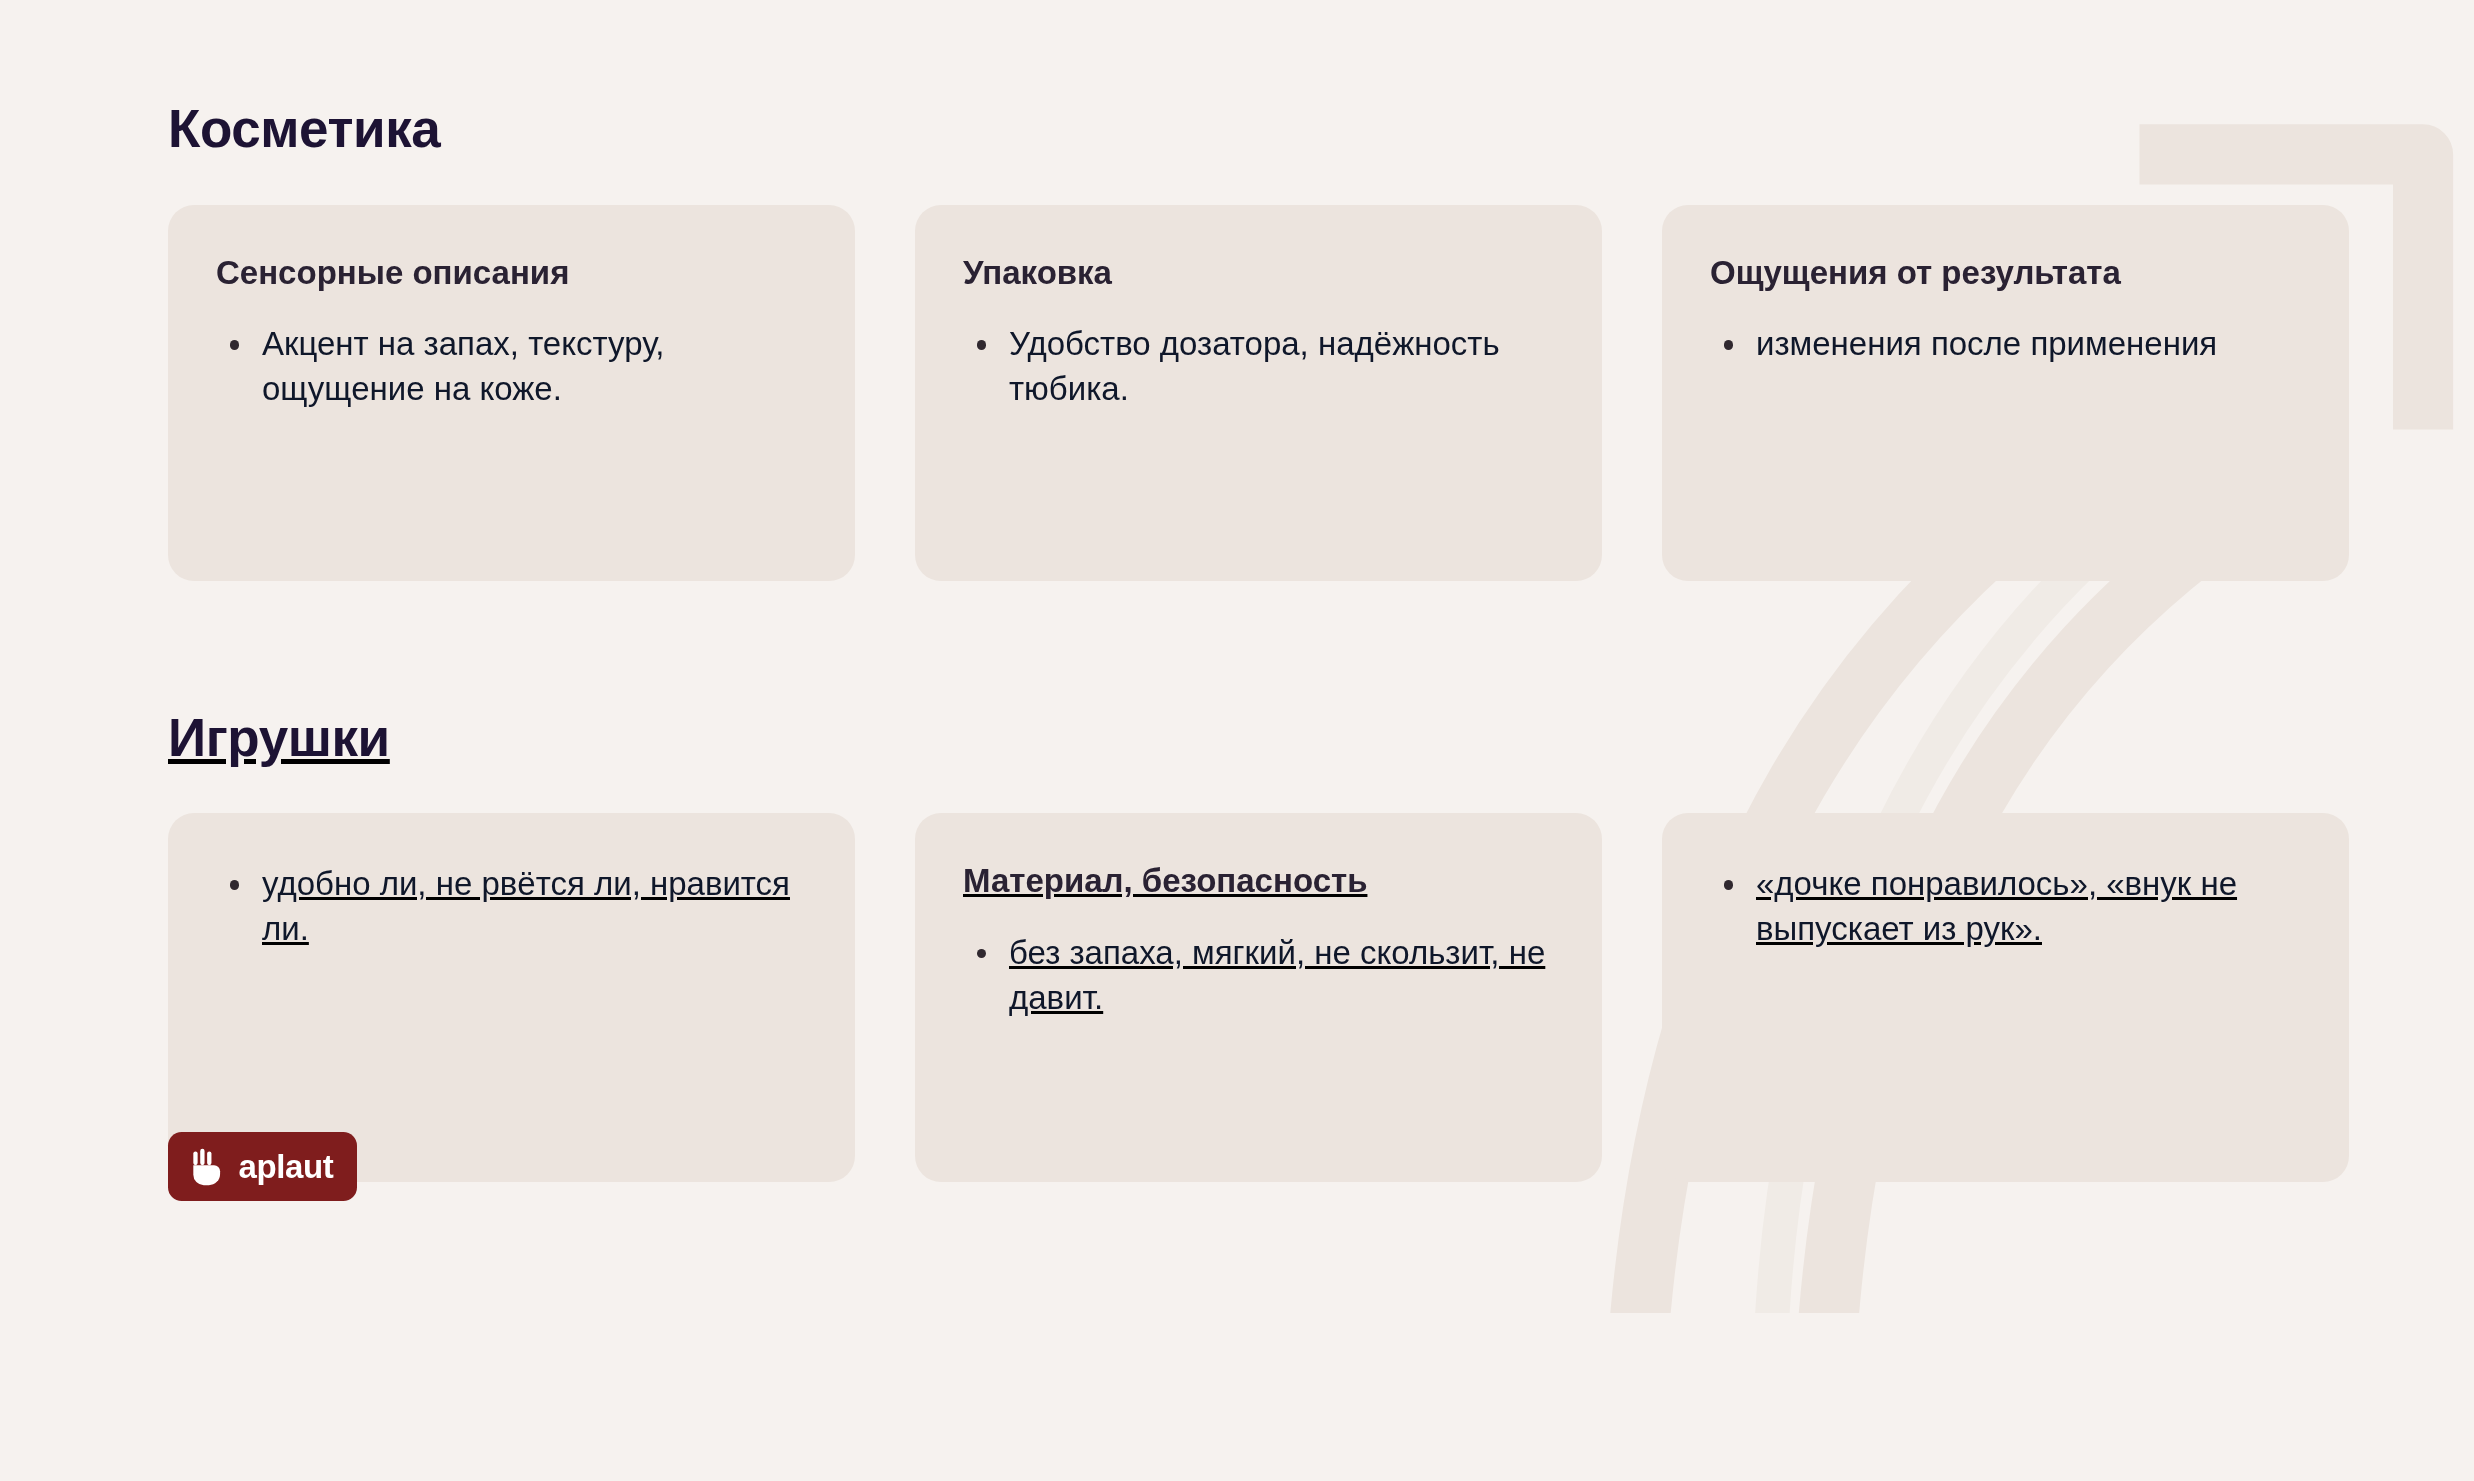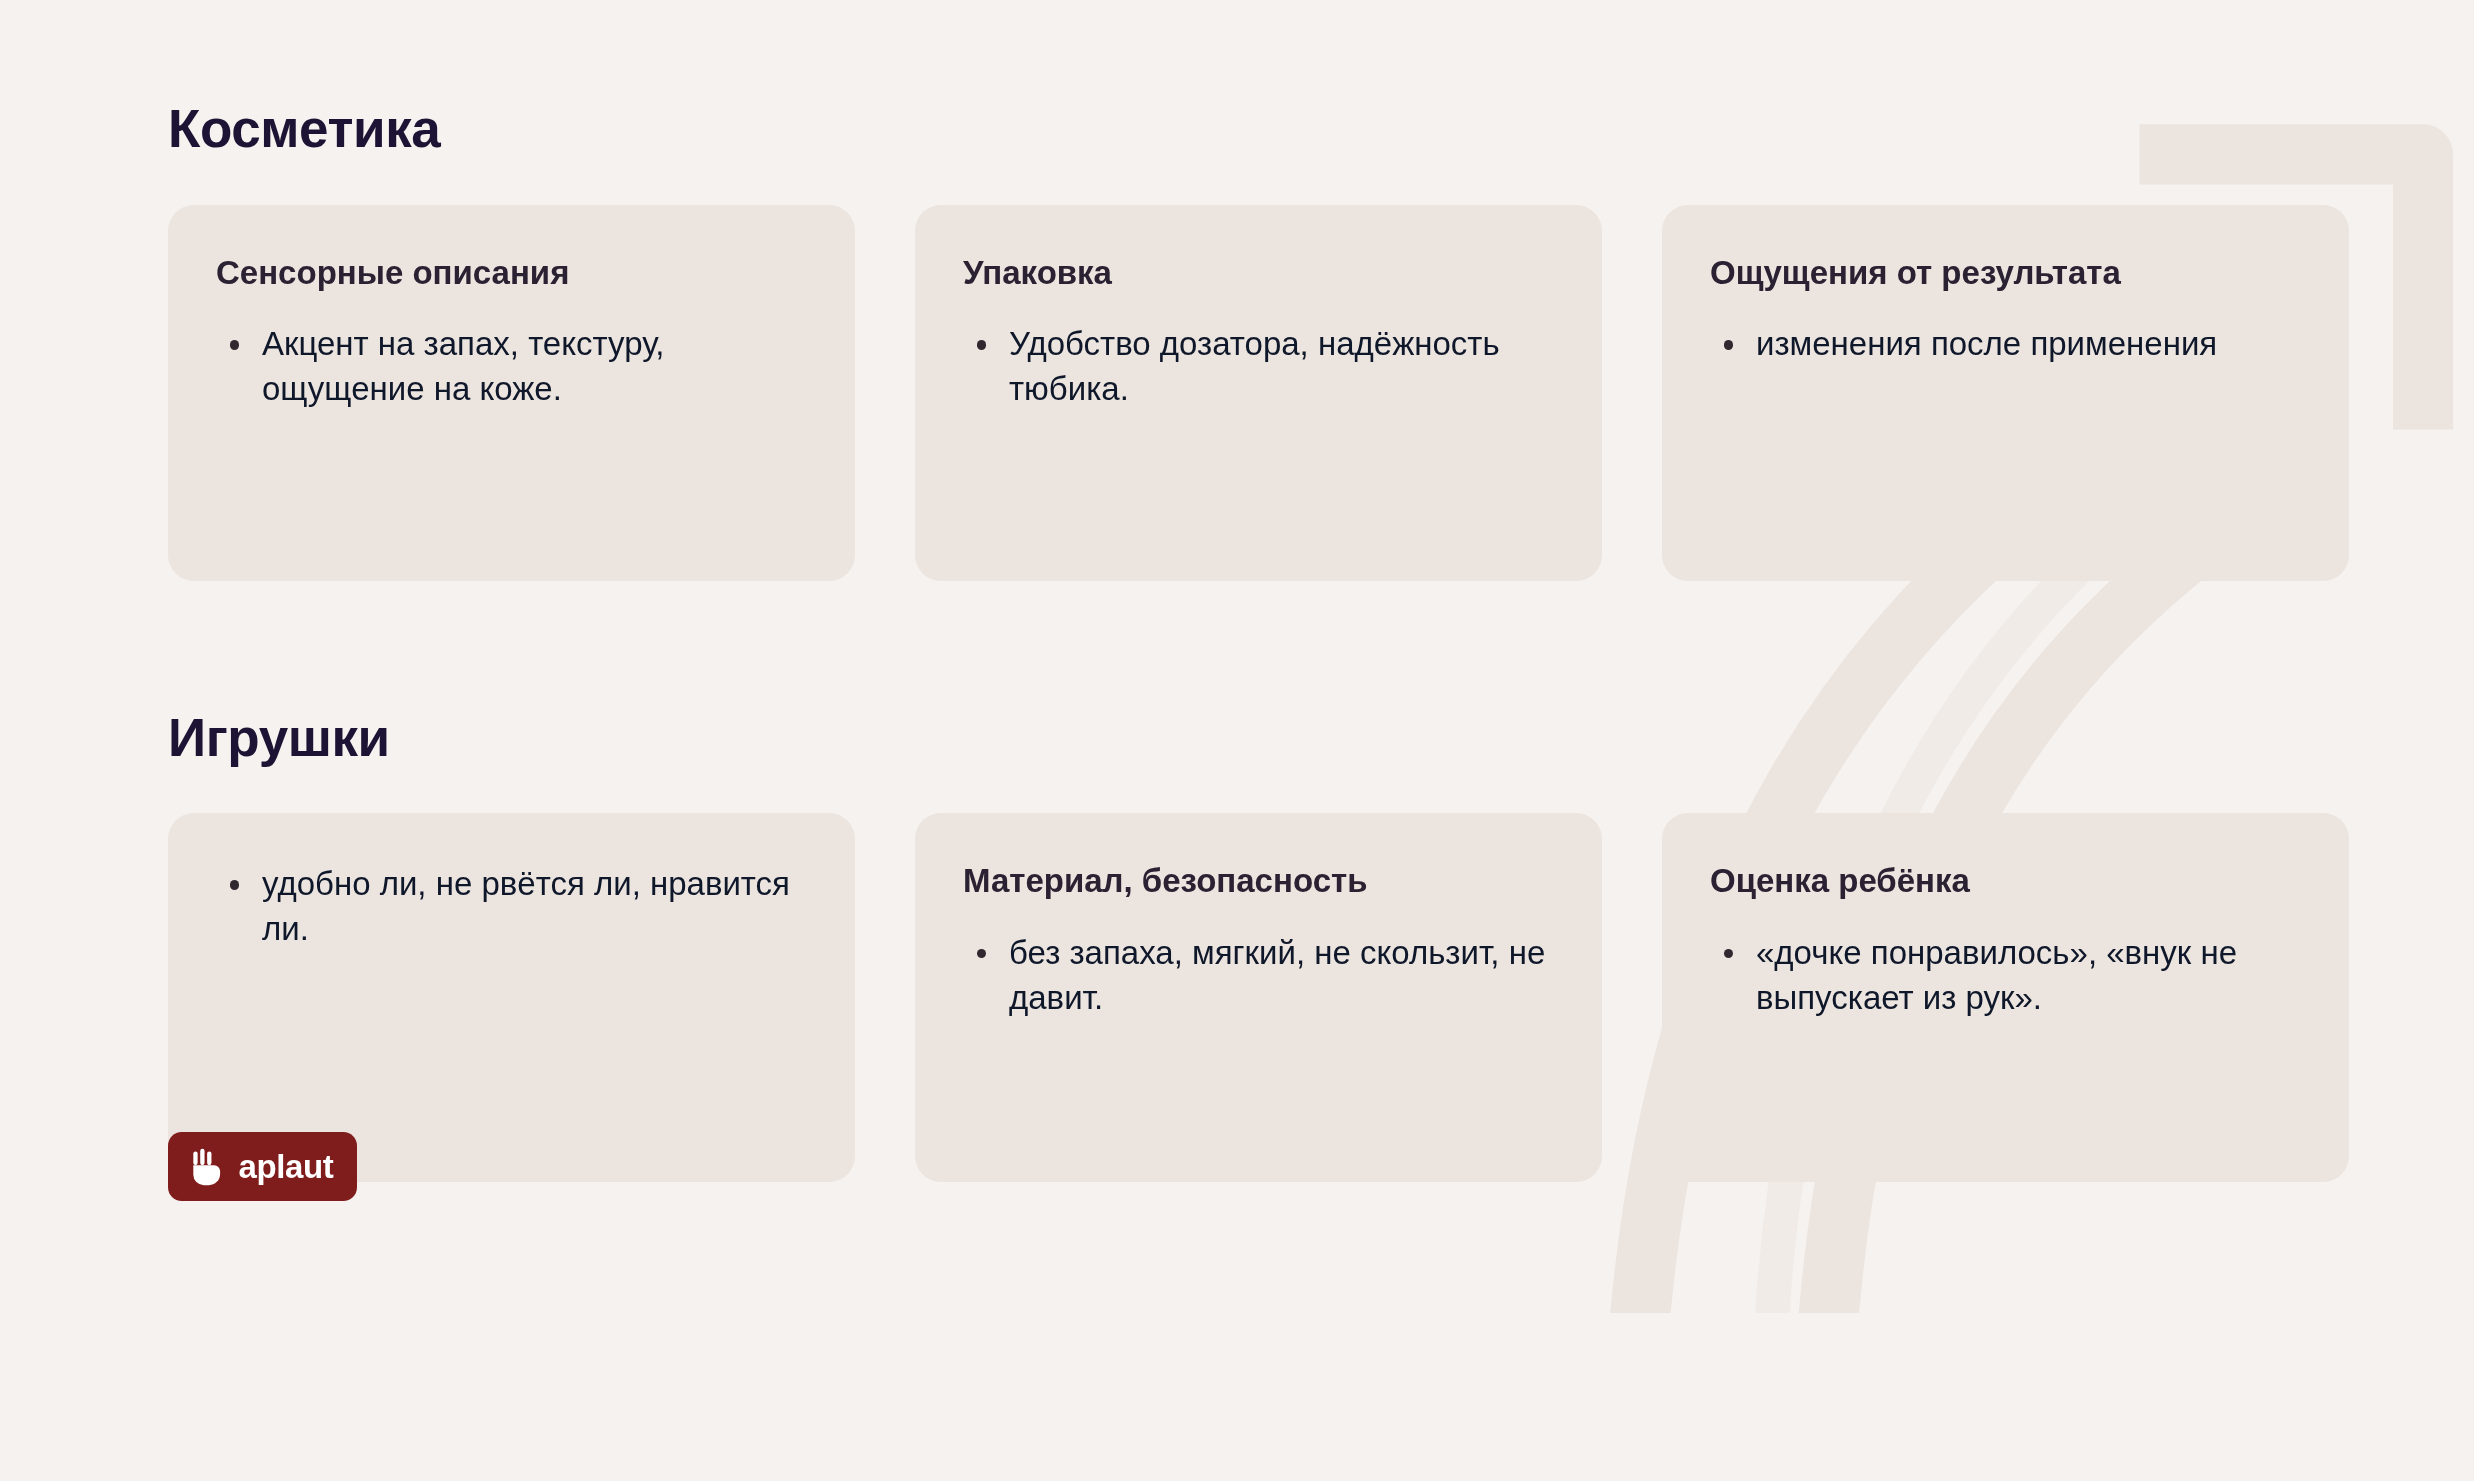--- a/index.html
+++ b/index.html
@@ -39,20 +39,21 @@
     position: relative;
     z-index: 2;
     padding: 101px 168px 0 168px;
   }
 
   .section {
     margin-bottom: 55px;
   }
   .section:last-of-type {
     margin-bottom: 0;
+    text-decoration: underline;
   }
 
   .section-title {
     font-size: 53px;
     font-weight: bold;
     color: #1d1334;
     letter-spacing: -0.4px;
     margin: 0 0 48px 0;
     line-height: 1.05;
   }
@@ -190,21 +191,20 @@
         </div>
 
         <div class="card short">
           <div class="card-title">Материал, безопасность</div>
           <ul class="card-list">
             <li>без запаха, мягкий, не скользит, не давит.</li>
           </ul>
         </div>
 
         <div class="card short">
-          <div class="card-title">Оценка ребёнка</div>
           <ul class="card-list">
             <li>«дочке понравилось», «внук не выпускает из рук».</li>
           </ul>
         </div>
 
       </div>
     </div>
 
   </div>
 

